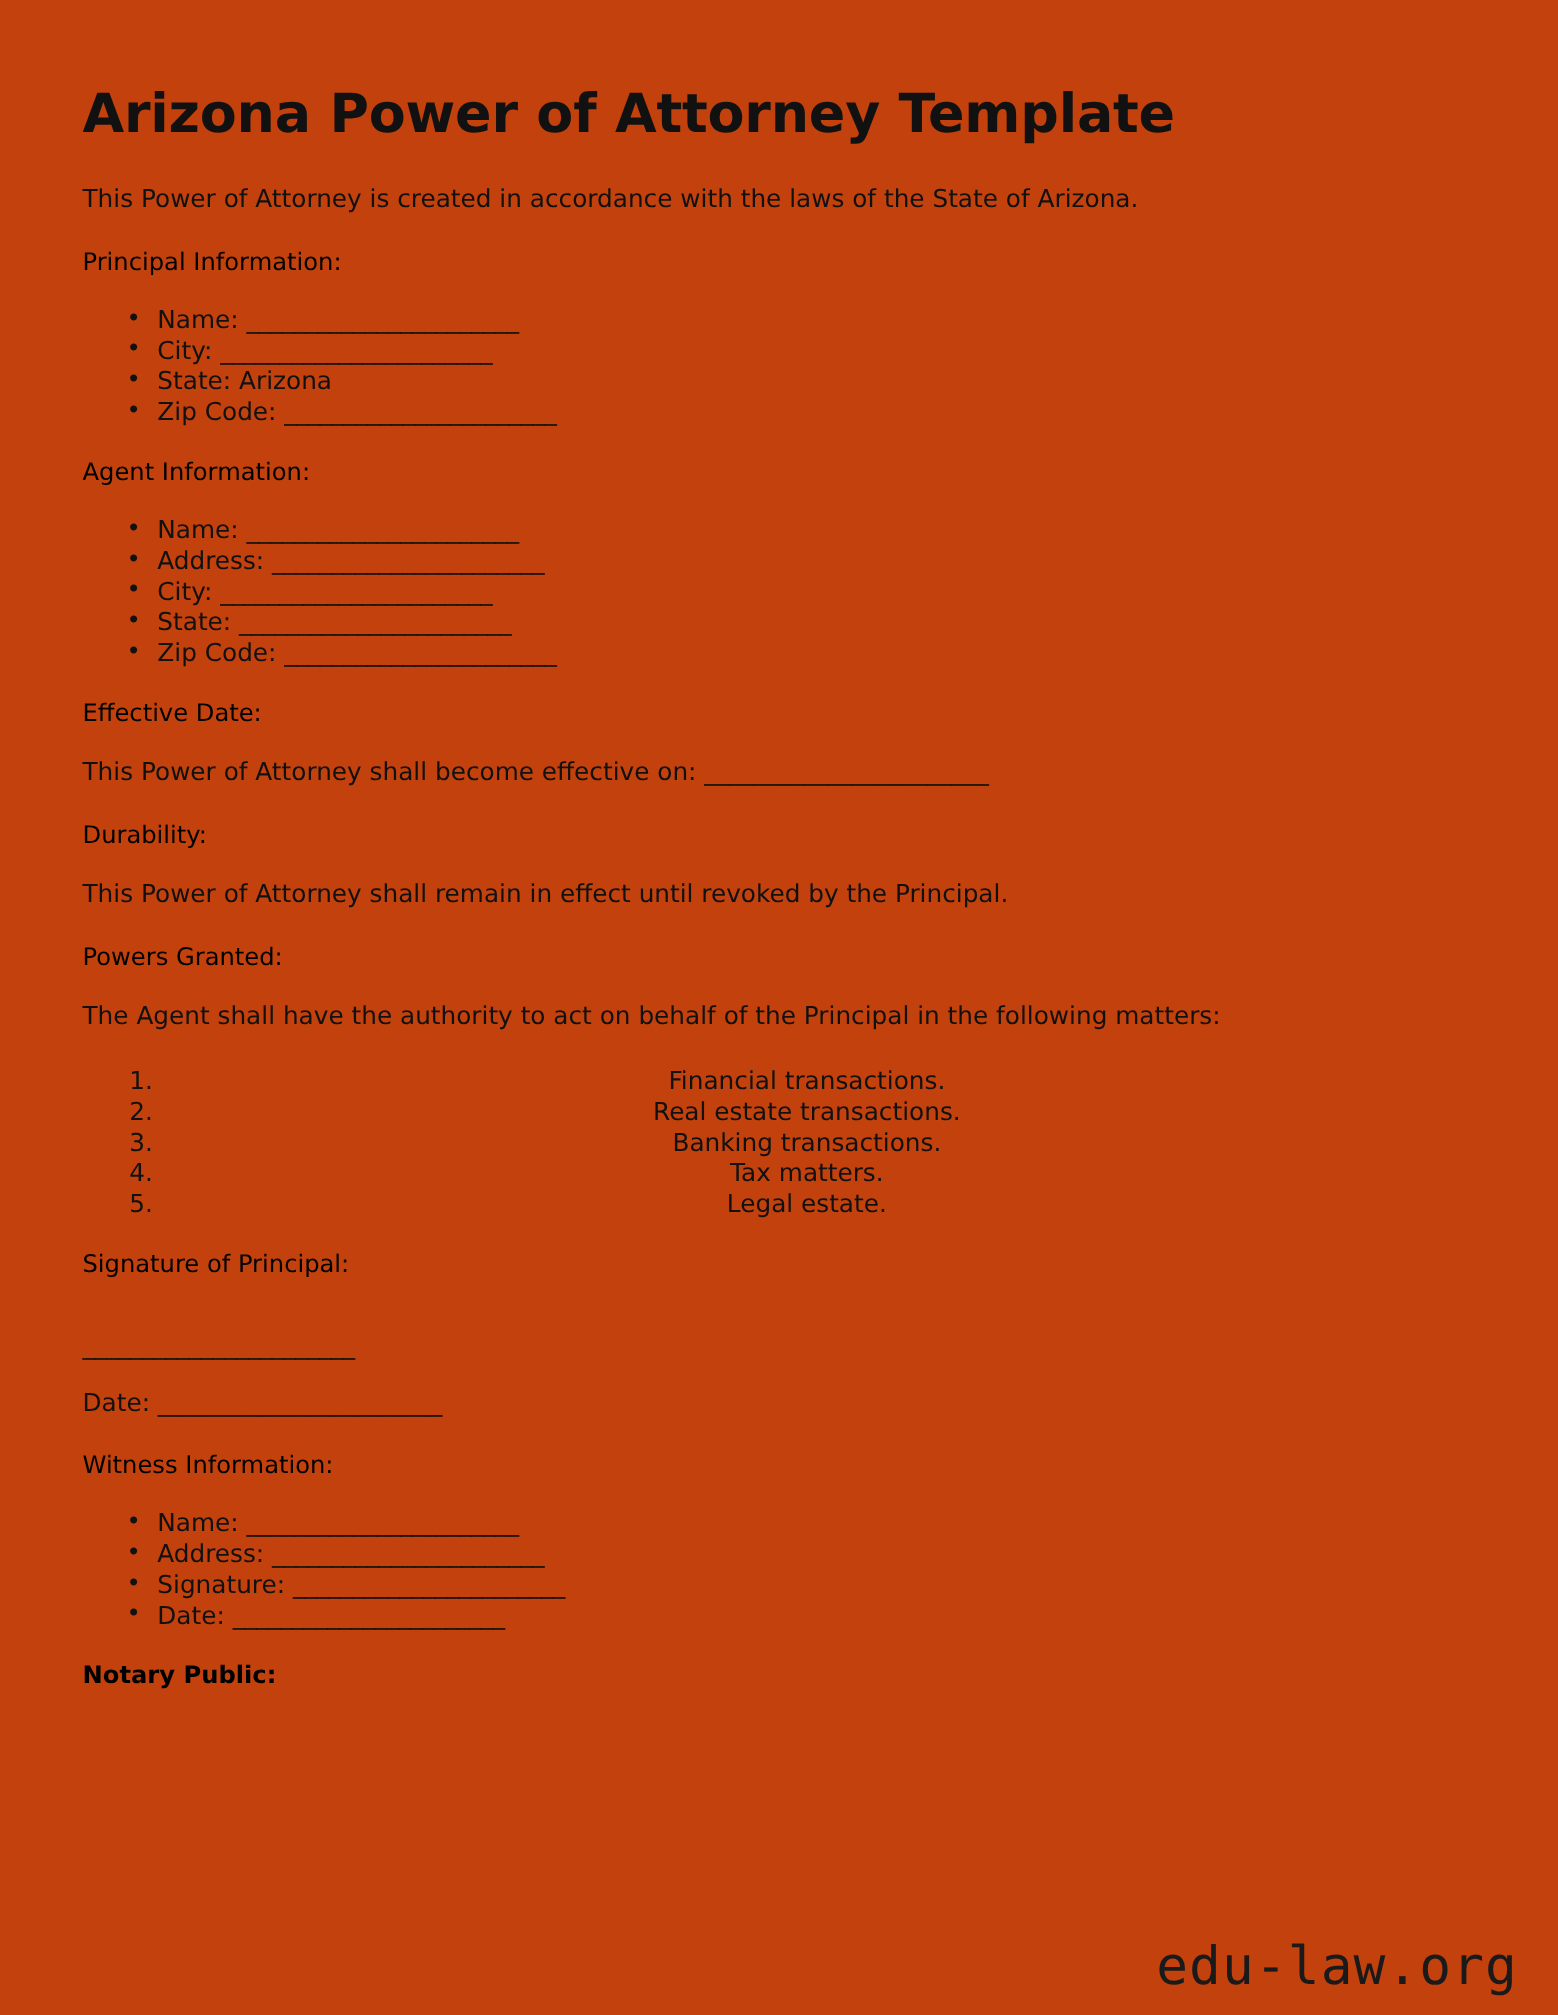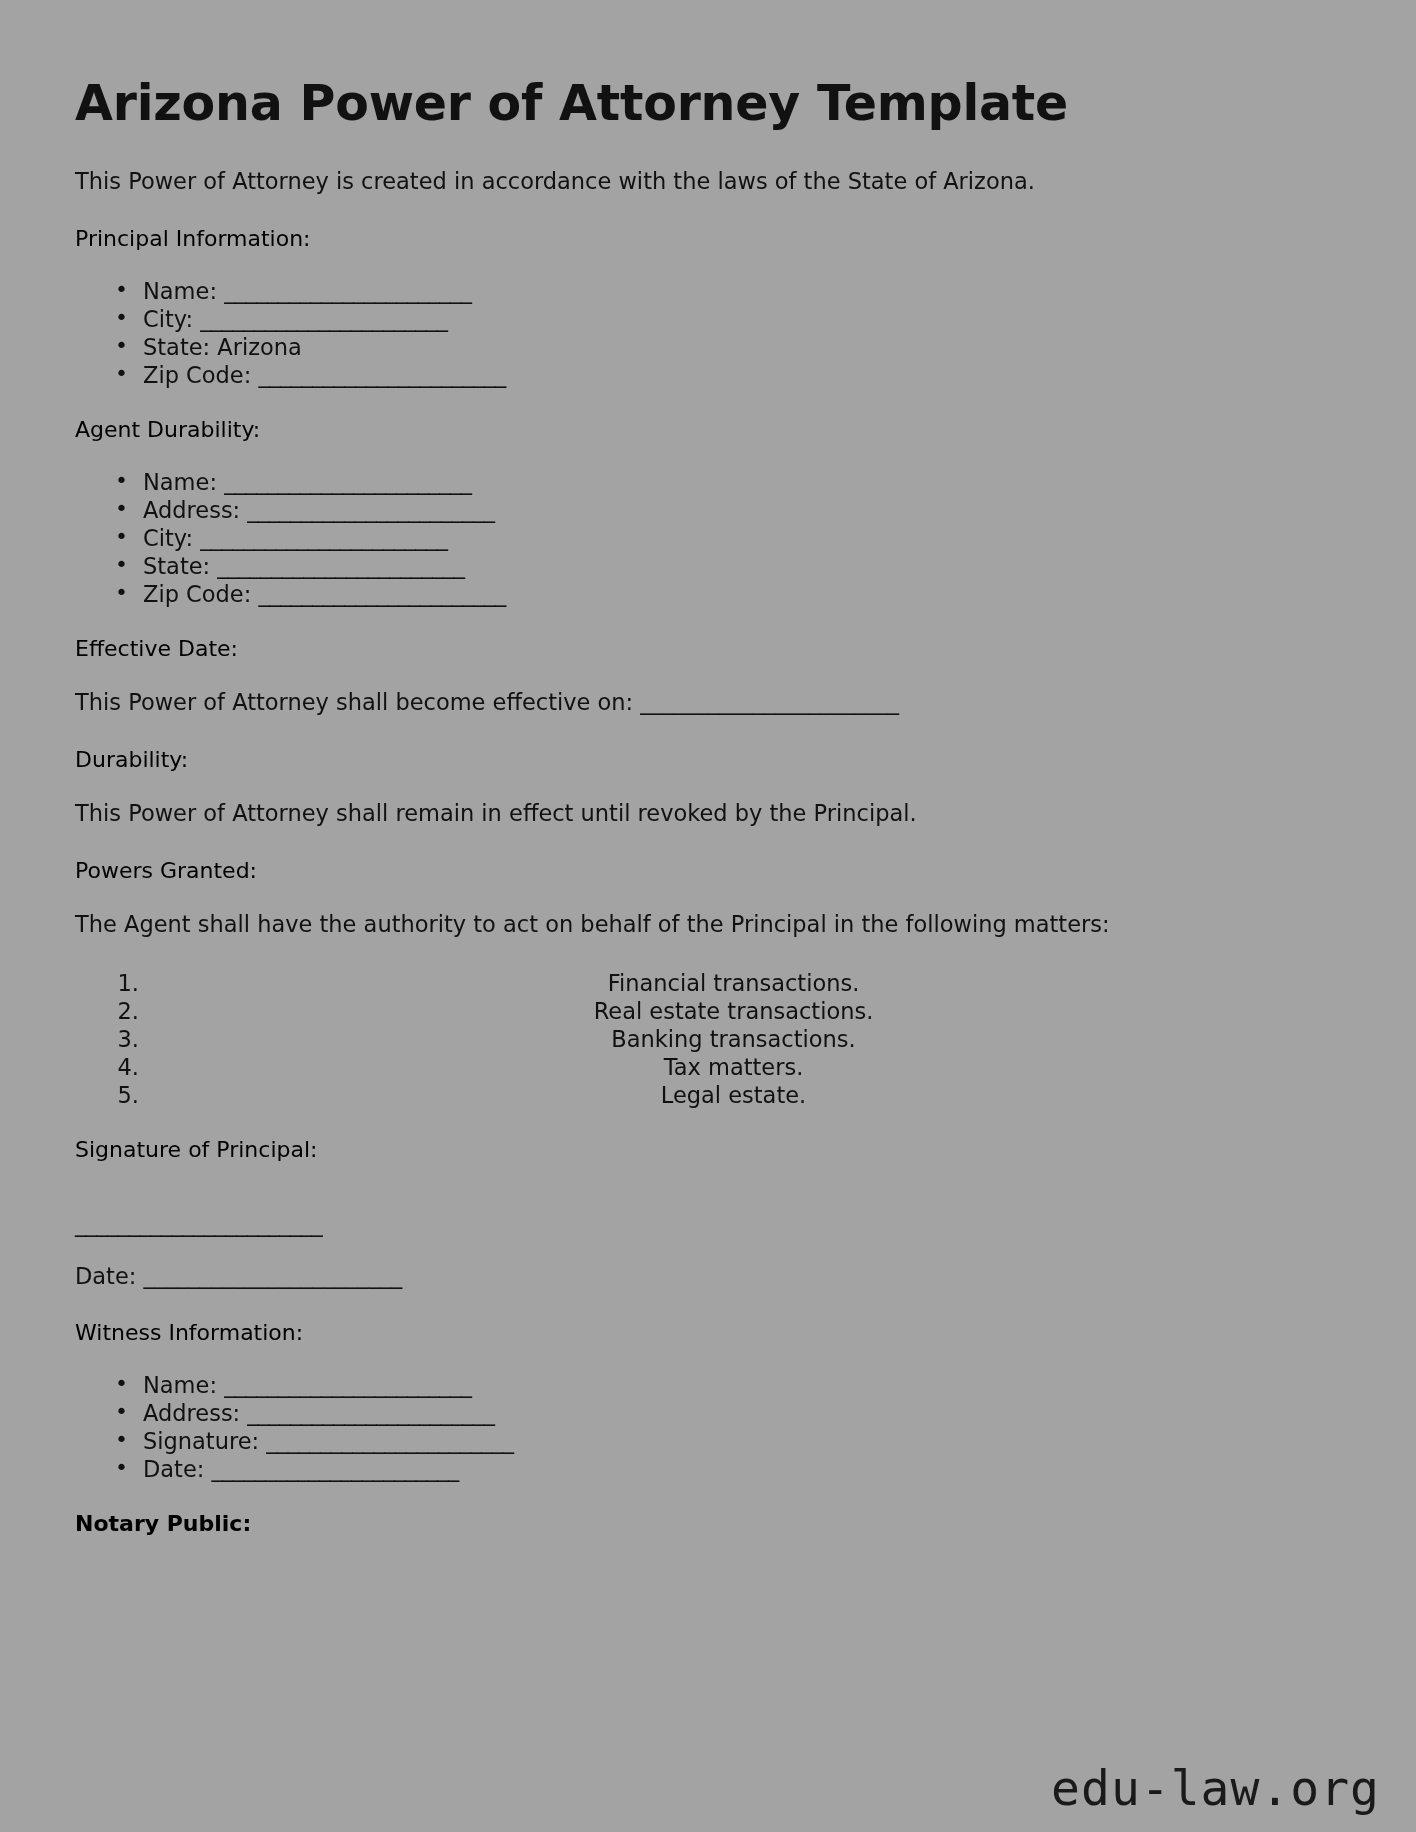--- a/index.html
+++ b/index.html
@@ -13,21 +13,21 @@
     position: relative;
     font-family: "DejaVu Sans", sans-serif;
     color: #000000;
     overflow: hidden;
   }
   .page {
     position: absolute;
     left: 0; top: 0;
     width: 1416px;
     height: 1832px;
-    background: #a3a3a3;
+    background: #c2410c;
     box-sizing: border-box;
     padding: 62px 100px 0 75px;
   }
   .doc-title {
     font-size: 49px;
     font-weight: bold;
     letter-spacing: -0.2px;
     line-height: 1.15;
     margin: 14px 0 34px 0;
     color: #111111;
@@ -135,21 +135,21 @@
   <p class="body-text">This Power of Attorney is created in accordance with the laws of the State of Arizona.</p>
 
   <h2 class="section-heading">Principal Information:</h2>
   <ul class="bullet-list">
     <li><span>Name: </span><span class="blank">_______________________</span></li>
     <li><span>City: </span><span class="blank">_______________________</span></li>
     <li><span>State: Arizona</span><span class="blank"></span></li>
     <li><span>Zip Code: </span><span class="blank">_______________________</span></li>
   </ul>
 
-  <h2 class="section-heading">Agent Durability:</h2>
+  <h2 class="section-heading">Agent Information:</h2>
   <ul class="bullet-list">
     <li><span>Name: </span><span class="blank">_______________________</span></li>
     <li><span>Address: </span><span class="blank">_______________________</span></li>
     <li><span>City: </span><span class="blank">_______________________</span></li>
     <li><span>State: </span><span class="blank">_______________________</span></li>
     <li><span>Zip Code: </span><span class="blank">_______________________</span></li>
   </ul>
 
   <h2 class="section-heading">Effective Date:</h2>
   <p class="body-text">This Power of Attorney shall become effective on: _______________________</p>

